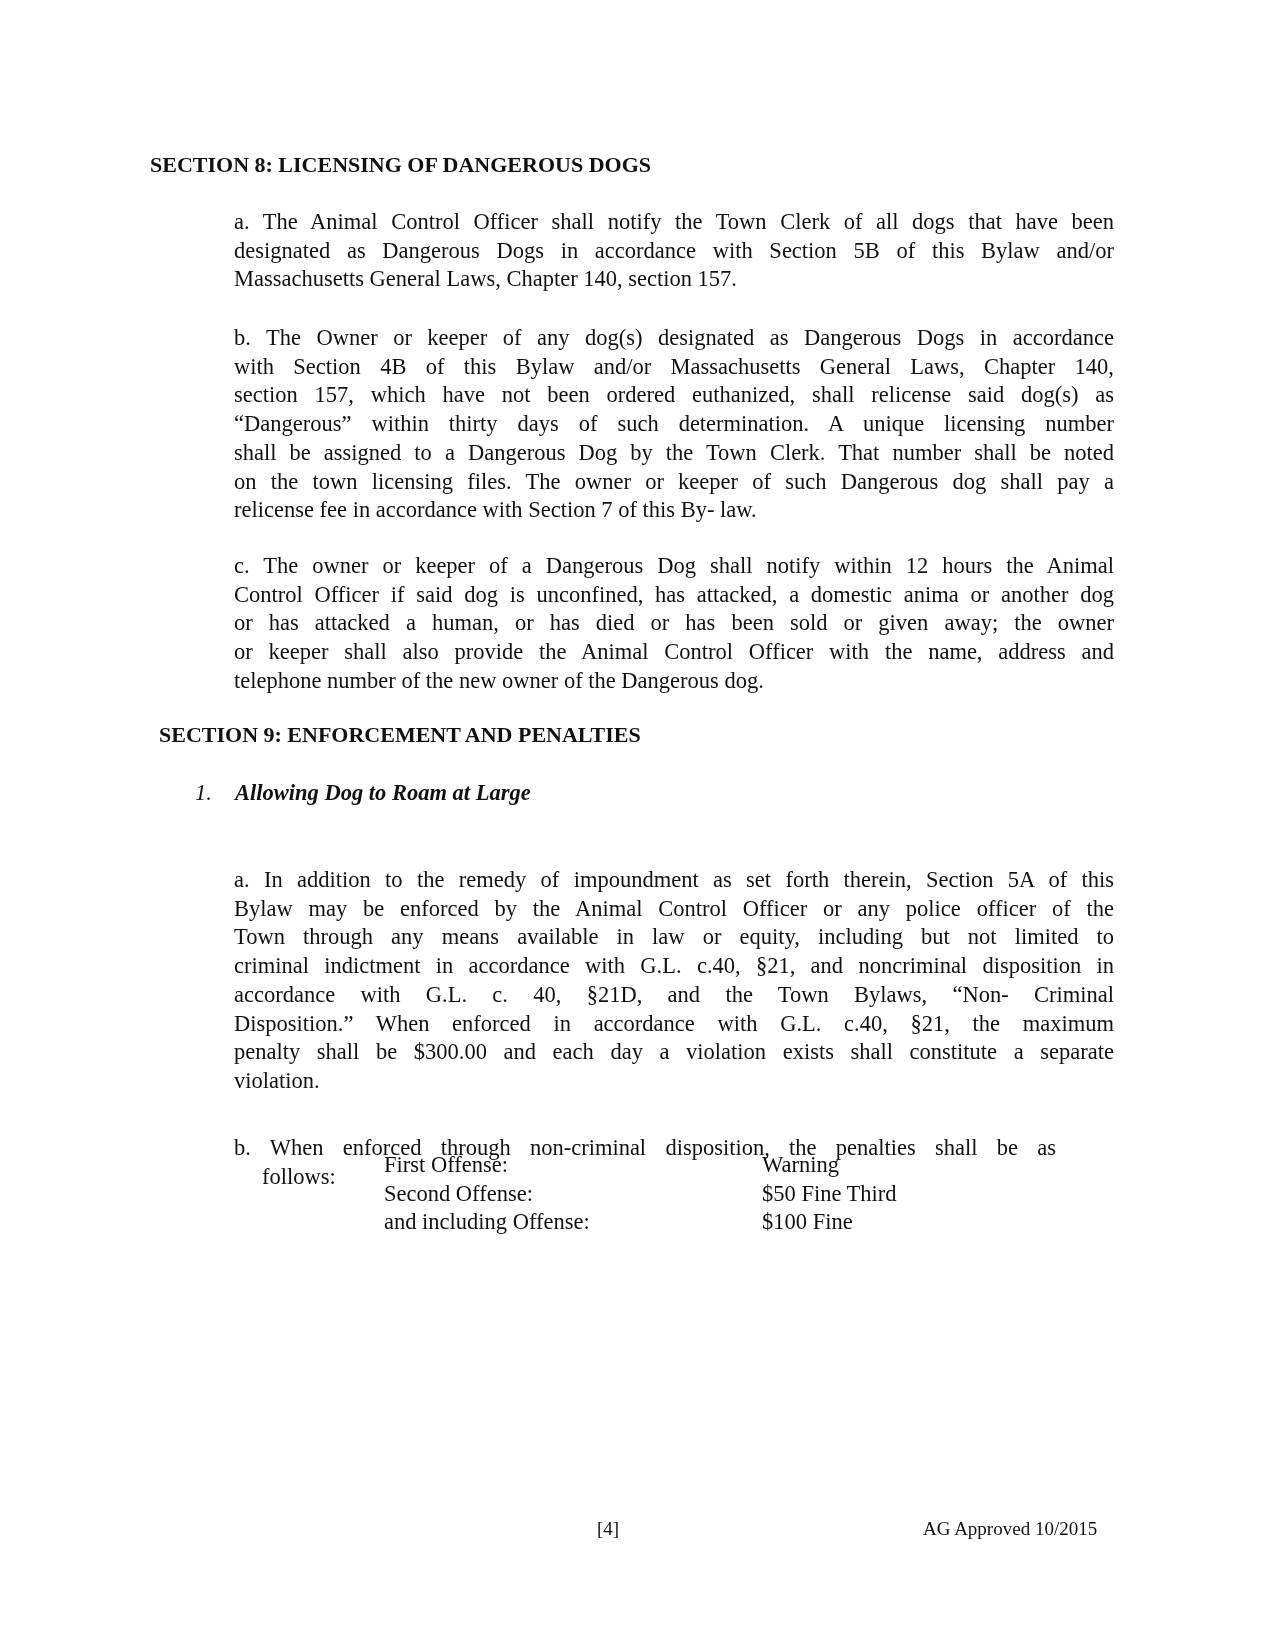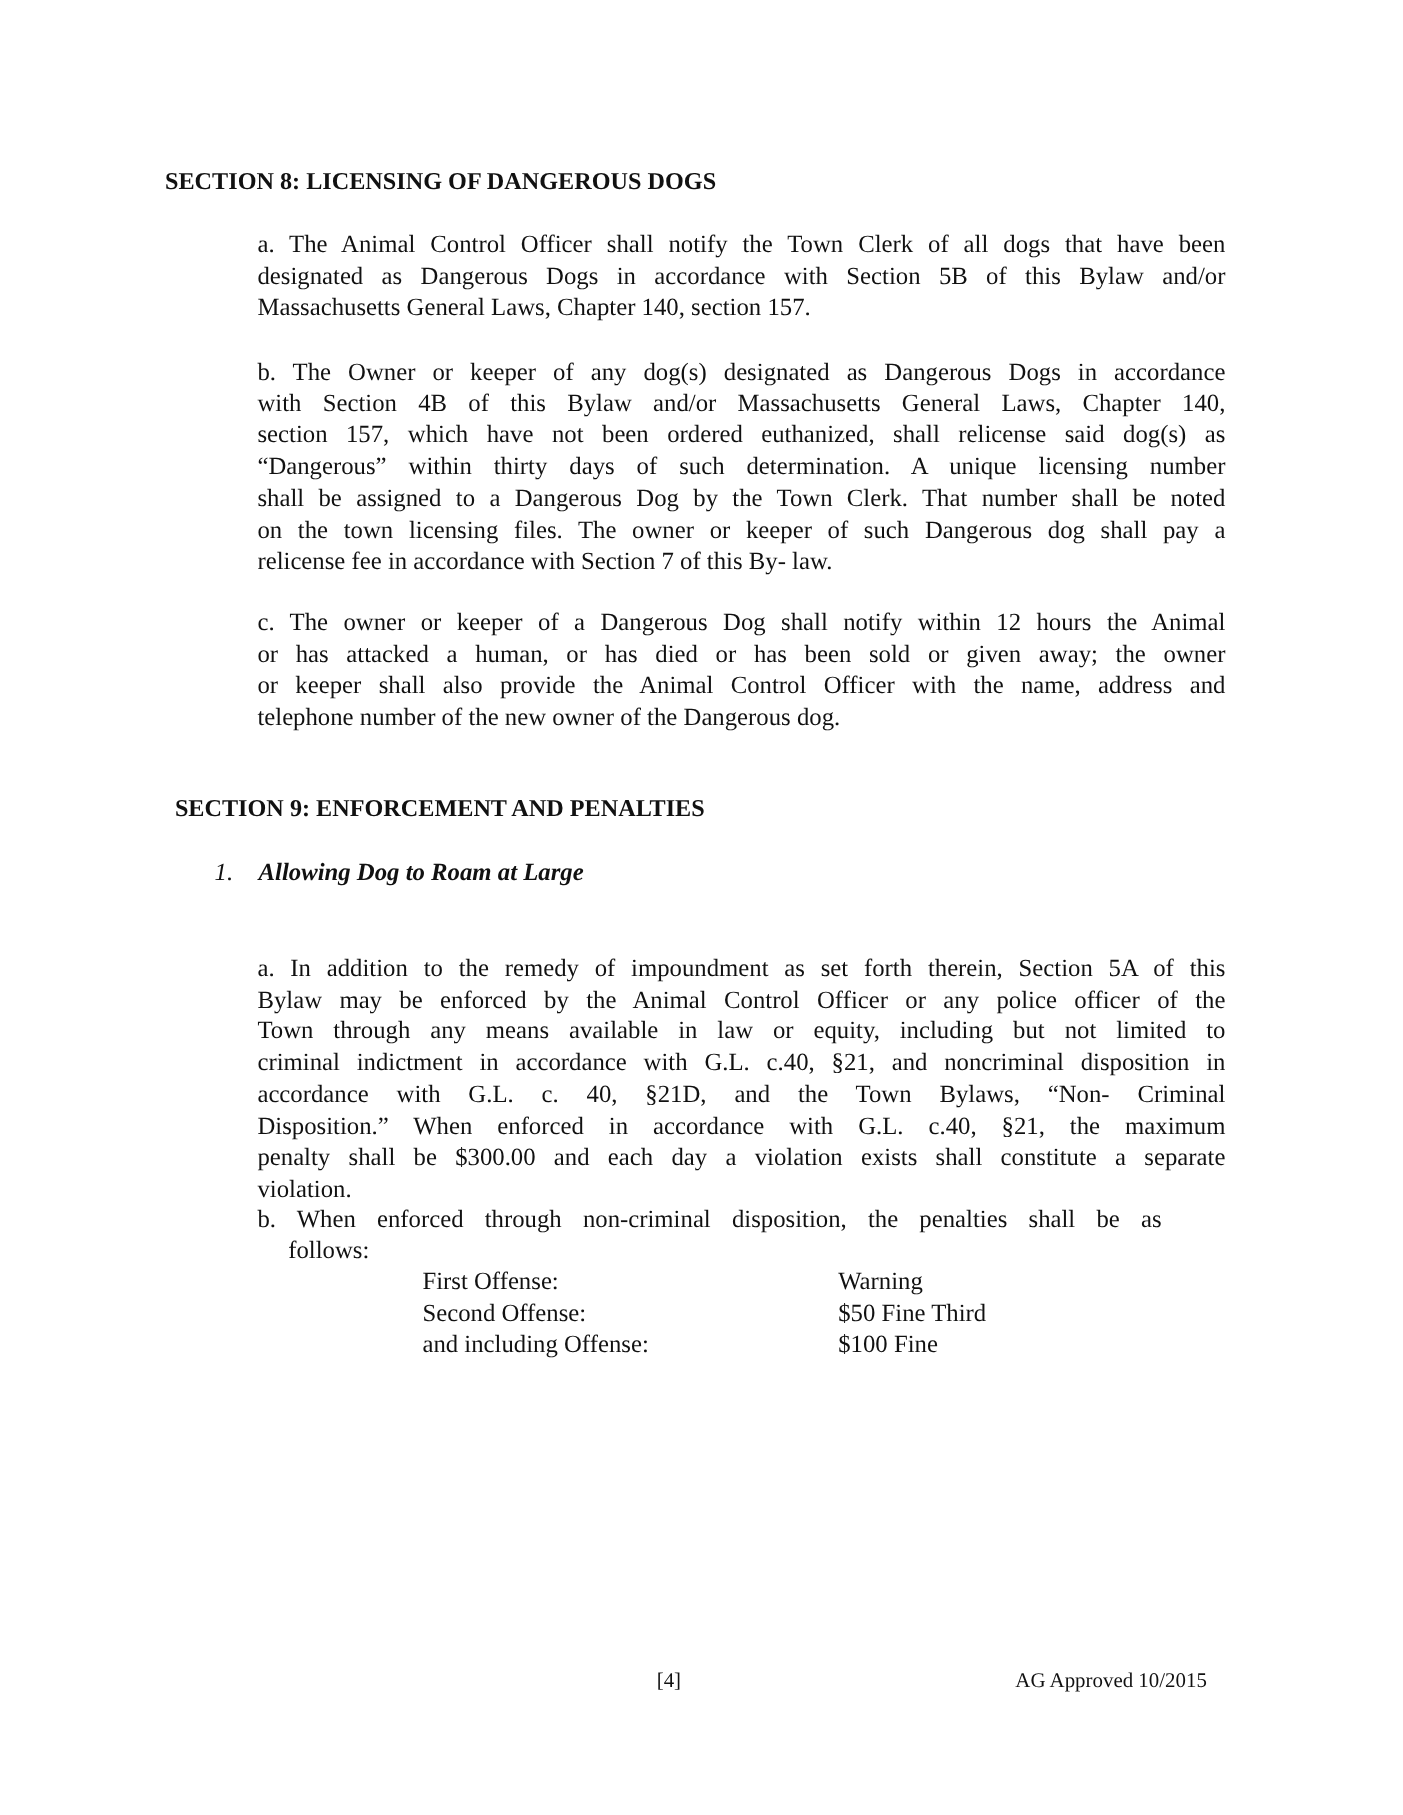--- a/index.html
+++ b/index.html
@@ -34,20 +34,21 @@
   <span class="line">with Section 4B of this Bylaw and/or Massachusetts General Laws, Chapter 140,</span>
   <span class="line">section 157, which have not been ordered euthanized, shall relicense said dog(s) as</span>
   <span class="line">“Dangerous” within thirty days of such determination. A unique licensing number</span>
   <span class="line">shall be assigned to a Dangerous Dog by the Town Clerk. That number shall be noted</span>
   <span class="line">on the town licensing files. The owner or keeper of such Dangerous dog shall pay a</span>
   <span class="line last">relicense fee in accordance with Section 7 of this By- law.</span>
 </div>
 
 <div class="para" style="top:552px;">
   <span class="line">c. The owner or keeper of a Dangerous Dog shall notify within 12 hours the Animal</span>
+  <span class="line">Control Officer if said dog is unconfined, has attacked, a domestic anima or another dog</span>
   <span class="line">or has attacked a human, or has died or has been sold or given away; the owner</span>
   <span class="line">or keeper shall also provide the Animal Control Officer with the name, address and</span>
   <span class="line last">telephone number of the new owner of the Dangerous dog.</span>
 </div>
 
 <div class="h" style="left:159px; top:722px;">SECTION 9:  ENFORCEMENT AND PENALTIES</div>
 
 <div class="sub" style="top:780px;">
   <span class="num">1.</span><span class="title">Allowing Dog to Roam at Large</span>
 </div>
@@ -56,21 +57,21 @@
   <span class="line">a. In addition to the remedy of impoundment as set forth therein, Section 5A of this</span>
   <span class="line">Bylaw may be enforced by the Animal Control Officer or any police officer of the</span>
   <span class="line">Town through any means available in law or equity, including but not limited to</span>
   <span class="line">criminal indictment in accordance with G.L. c.40, §21, and noncriminal  disposition in</span>
   <span class="line">accordance with G.L. c. 40, §21D, and the Town Bylaws, “Non- Criminal</span>
   <span class="line">Disposition.” When enforced in accordance with G.L. c.40, §21, the maximum</span>
   <span class="line">penalty shall be $300.00 and each day a violation exists shall constitute a separate</span>
   <span class="line last">violation.</span>
 </div>
 
-<div class="para" style="top:1094px; width:822px;">
+<div class="para" style="top:1134px; width:822px;">
   <span class="line">b. When enforced through non-criminal disposition, the penalties shall be as</span>
   <span class="line last" style="padding-left:28px;">follows:</span>
 </div>
 
 <div class="table" style="top:1151px;">
   <div class="row">
     <span class="c1">First Offense:</span>
     <span class="c2">Warning</span>
   </div>
   <div class="row">

